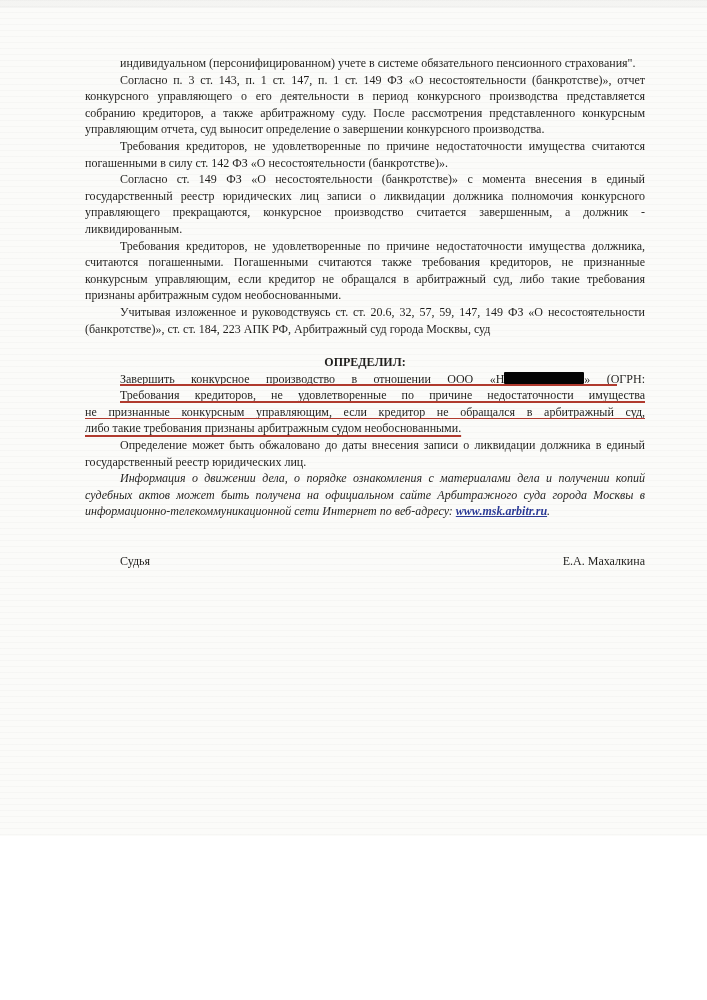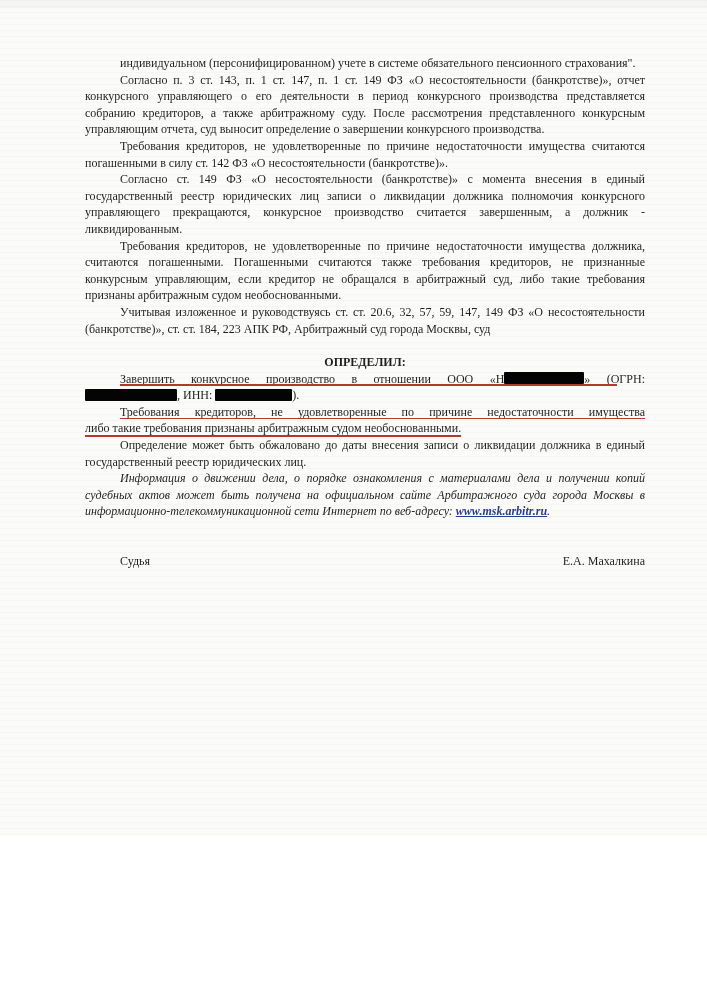--- a/index.html
+++ b/index.html
@@ -82,25 +82,23 @@
   <p>Требования кредиторов, не удовлетворенные по причине недостаточности имущества считаются погашенными в силу ст. 142 ФЗ «О несостоятельности (банкротстве)».</p>
   <p>Согласно ст. 149 ФЗ «О несостоятельности (банкротстве)» с момента внесения в единый государственный реестр юридических лиц записи о ликвидации должника полномочия конкурсного управляющего прекращаются, конкурсное производство считается завершенным, а должник - ликвидированным.</p>
   <p>Требования кредиторов, не удовлетворенные по причине недостаточности имущества должника, считаются погашенными. Погашенными считаются также требования кредиторов, не признанные конкурсным управляющим, если кредитор не обращался в арбитражный суд, либо такие требования признаны арбитражным судом необоснованными.</p>
   <p>Учитывая изложенное и руководствуясь ст. ст. 20.6, 32, 57, 59, 147, 149 ФЗ «О несостоятельности (банкротстве)», ст. ст. 184, 223 АПК РФ, Арбитражный суд города Москвы, суд</p>
 
   <div class="heading">ОПРЕДЕЛИЛ:</div>
 
   <div class="jline indent redbar" style="--ul-left:35px; --ul-right:28px;">
     <span>Завершить конкурсное производство в отношении ООО «Н</span><span class="redact w-name"></span><span>» (ОГРН:</span>
   </div>
-  <div class="line">
-    <span class="redact w-ogrn"></span><span>, ИНН: </span><span class="redact w-inn"></span><span>).</span>
-  </div>
 
   <div class="jline indent redbar" style="--ul-left:35px;">Требования кредиторов, не удовлетворенные по причине недостаточности имущества</div>
+  <div class="jline redbar">не признанные конкурсным управляющим, если кредитор не обращался в арбитражный суд,</div>
   <div class="line">
     <span class="u-red">либо такие требования признаны арбитражным судом необоснованными.</span>
   </div>
 
   <p>Определение может быть обжаловано до даты внесения записи о ликвидации должника в единый государственный реестр юридических лиц.</p>
 
   <p class="info"><span>Информация о движении дела, о порядке ознакомления с материалами дела и получении копий судебных актов может быть получена на официальном сайте Арбитражного суда города Москвы в информационно-телекоммуникационной сети Интернет по веб-адресу: </span><a class="link">www.msk.arbitr.ru</a><span>.</span></p>
 
   <div class="sig">
     <span class="role">Судья</span>

